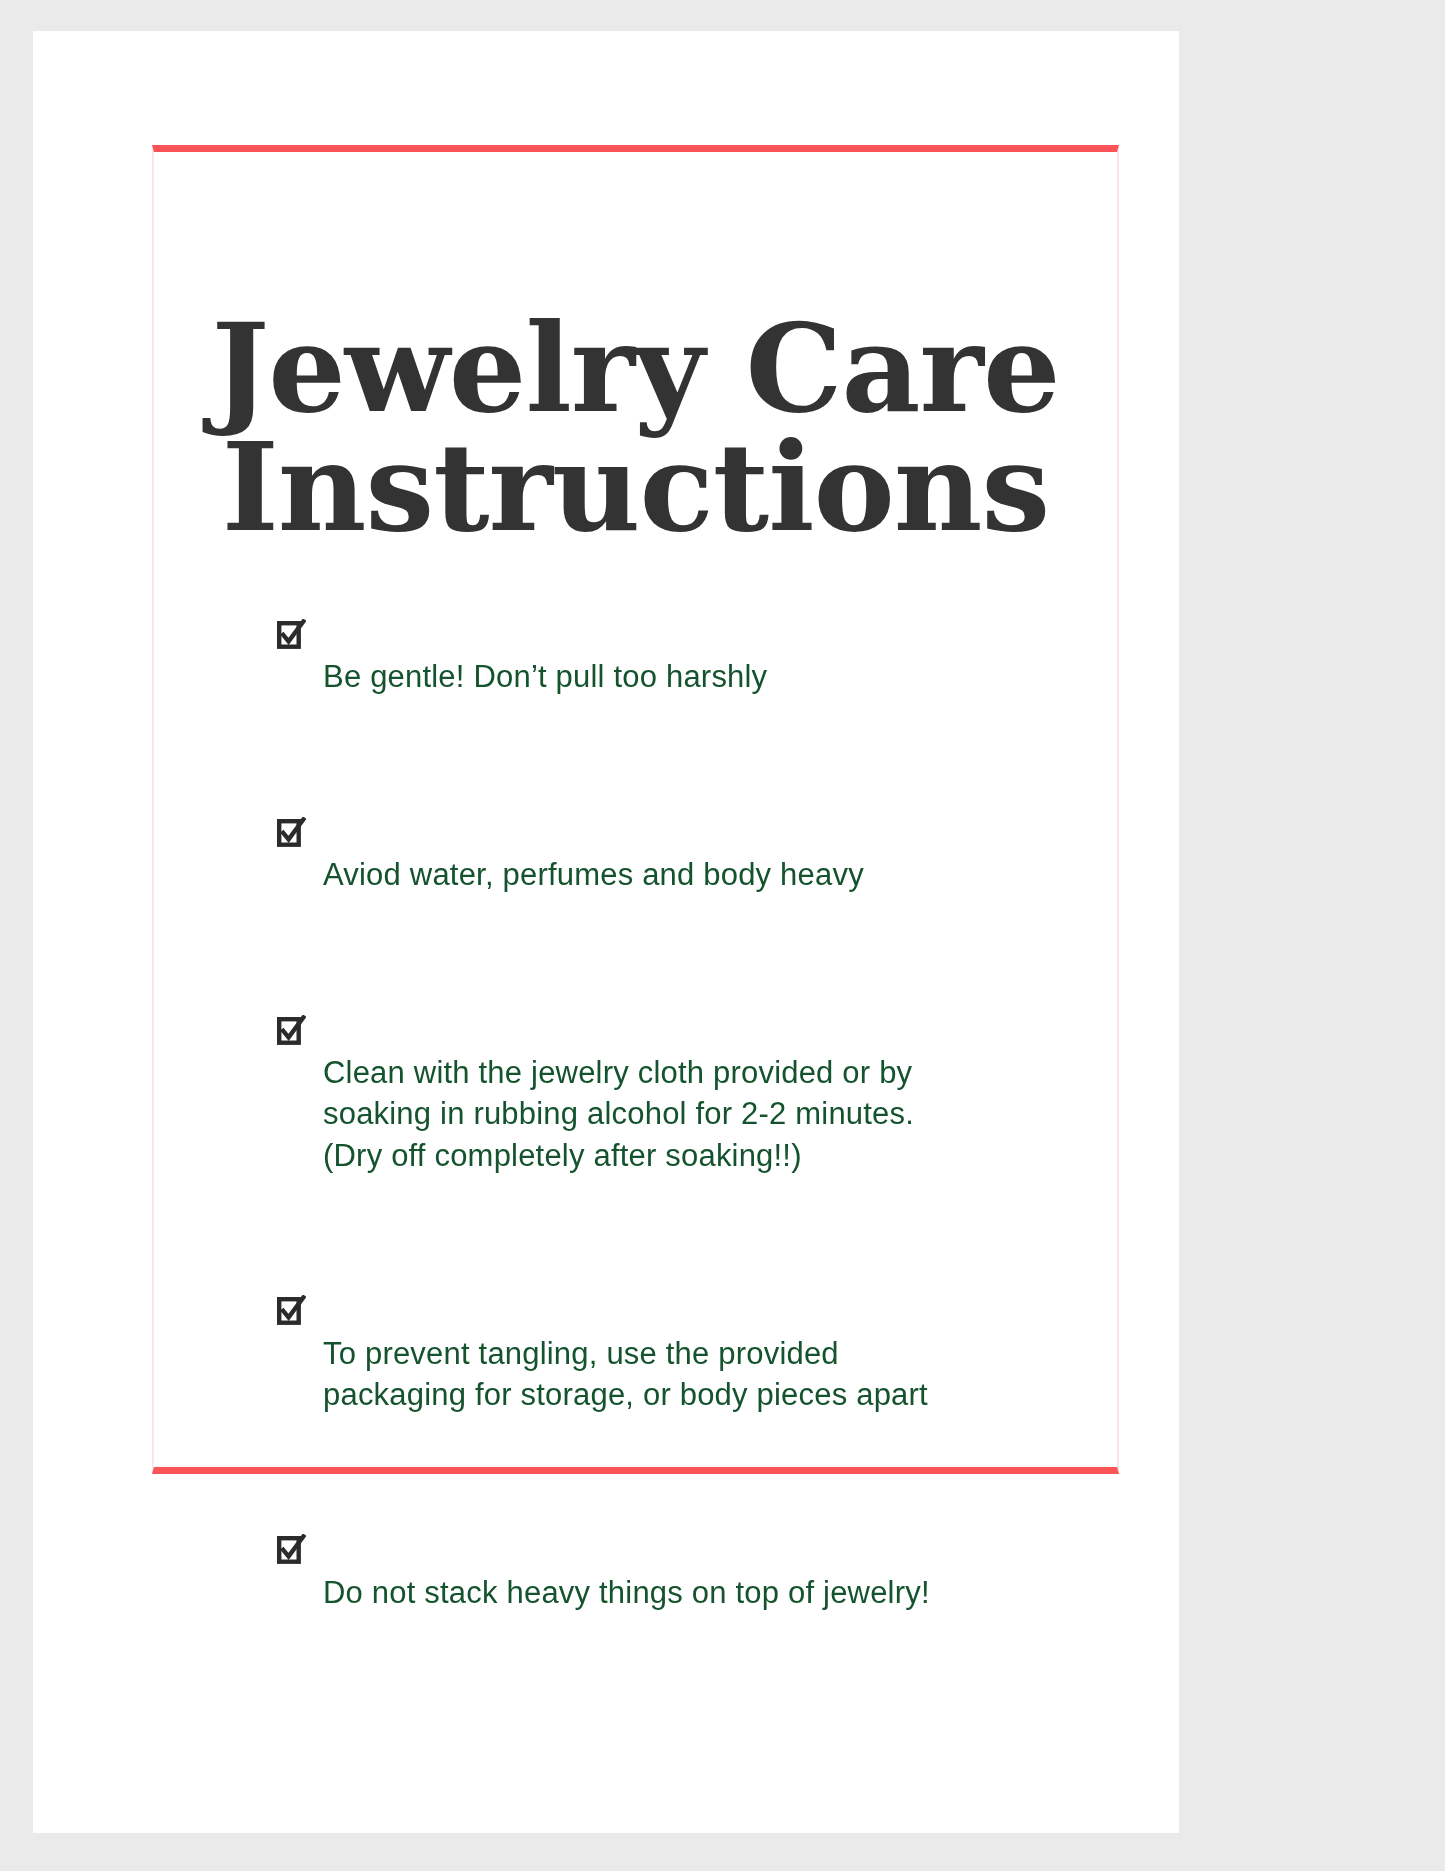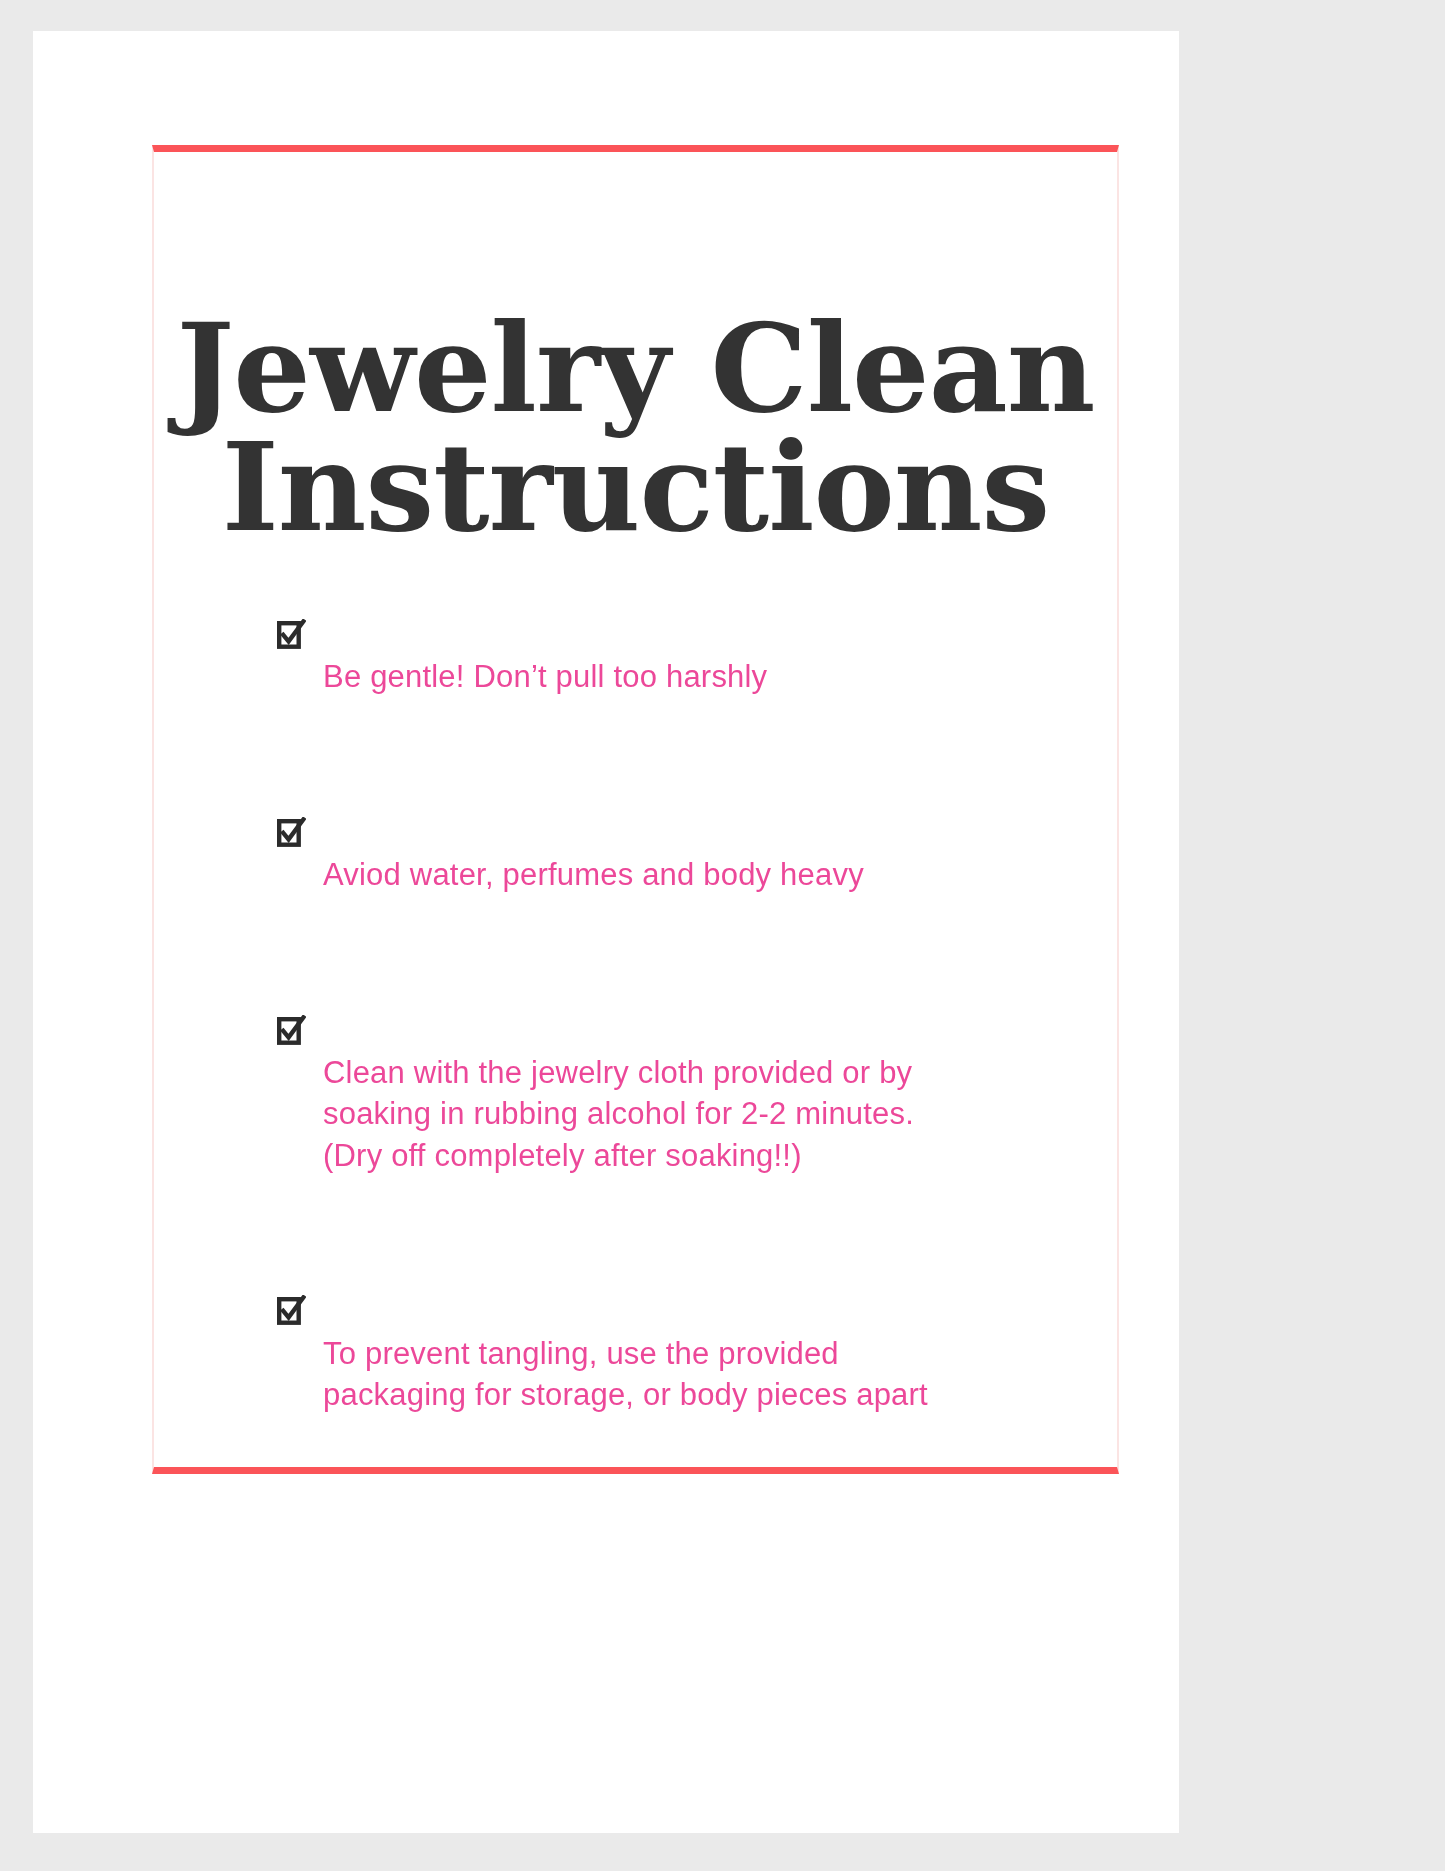--- a/index.html
+++ b/index.html
@@ -63,21 +63,21 @@
     top: 543px;
     width: 820px;
   }
   .check-item {
     position: relative;
     display: block;
     padding-left: 54px;
     margin-bottom: 33px;
     font-size: 31px;
     line-height: 1.33;
-    color: #ec4899;
+    color: #14532d;
     letter-spacing: 0.2px;
     white-space: pre-line;
   }
   .check-item:last-child { margin-bottom: 0; }
 
   .check-box {
     position: absolute;
     left: 8px;
     top: 4px;
     width: 29px;
@@ -88,21 +88,21 @@
 
   .item-text { display: block; }
 </style>
 </head>
 <body>
 
 <div id="page-sheet">
 
   <div id="doc-frame"></div>
 
-  <h1 id="doc-title">Jewelry Clean
+  <h1 id="doc-title">Jewelry Care
 Instructions</h1>
 
   <div id="checklist">
 
     <div class="check-item">
       <span class="check-box">
         <svg width="29" height="31" viewBox="0 0 29 31" xmlns="http://www.w3.org/2000/svg">
           <rect x="2.2" y="4.2" width="19.5" height="23.5" fill="none" stroke="#2b2b2b" stroke-width="4.4"></rect>
           <path d="M6.2 15.8 L11.6 22.4 L26.4 2.4" fill="none" stroke="#2b2b2b" stroke-width="4.4" stroke-linecap="square" stroke-linejoin="miter"></path>
         </svg>
@@ -136,15 +136,24 @@
       <span class="check-box">
         <svg width="29" height="31" viewBox="0 0 29 31" xmlns="http://www.w3.org/2000/svg">
           <rect x="2.2" y="4.2" width="19.5" height="23.5" fill="none" stroke="#2b2b2b" stroke-width="4.4"></rect>
           <path d="M6.2 15.8 L11.6 22.4 L26.4 2.4" fill="none" stroke="#2b2b2b" stroke-width="4.4" stroke-linecap="square" stroke-linejoin="miter"></path>
         </svg>
       </span>
       <span class="item-text">To prevent tangling, use the provided
 packaging for storage, or body pieces apart</span>
     </div>
 
+    <div class="check-item">
+      <span class="check-box">
+        <svg width="29" height="31" viewBox="0 0 29 31" xmlns="http://www.w3.org/2000/svg">
+          <rect x="2.2" y="4.2" width="19.5" height="23.5" fill="none" stroke="#2b2b2b" stroke-width="4.4"></rect>
+          <path d="M6.2 15.8 L11.6 22.4 L26.4 2.4" fill="none" stroke="#2b2b2b" stroke-width="4.4" stroke-linecap="square" stroke-linejoin="miter"></path>
+        </svg>
+      </span>
+      <span class="item-text">Do not stack heavy things on top of jewelry!</span>
+    </div>
 
   </div>
 </div>
 
 </body></html>

